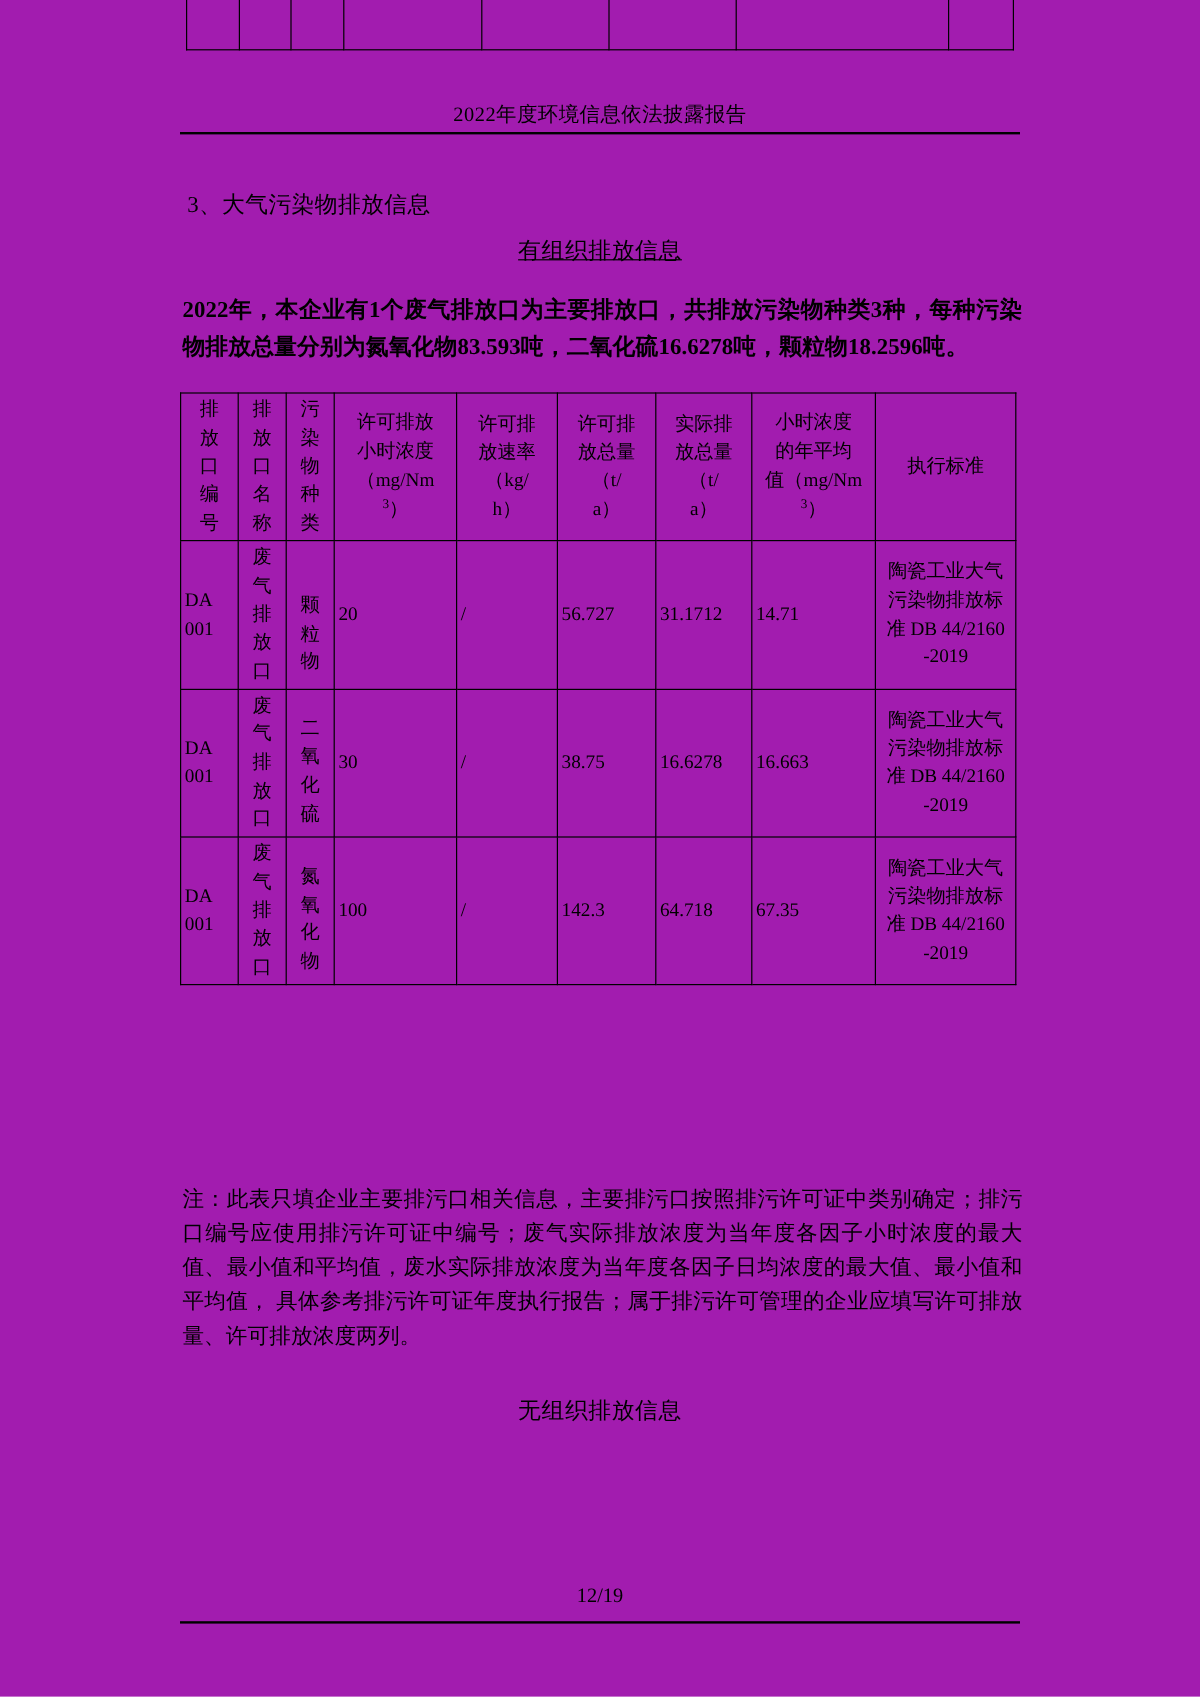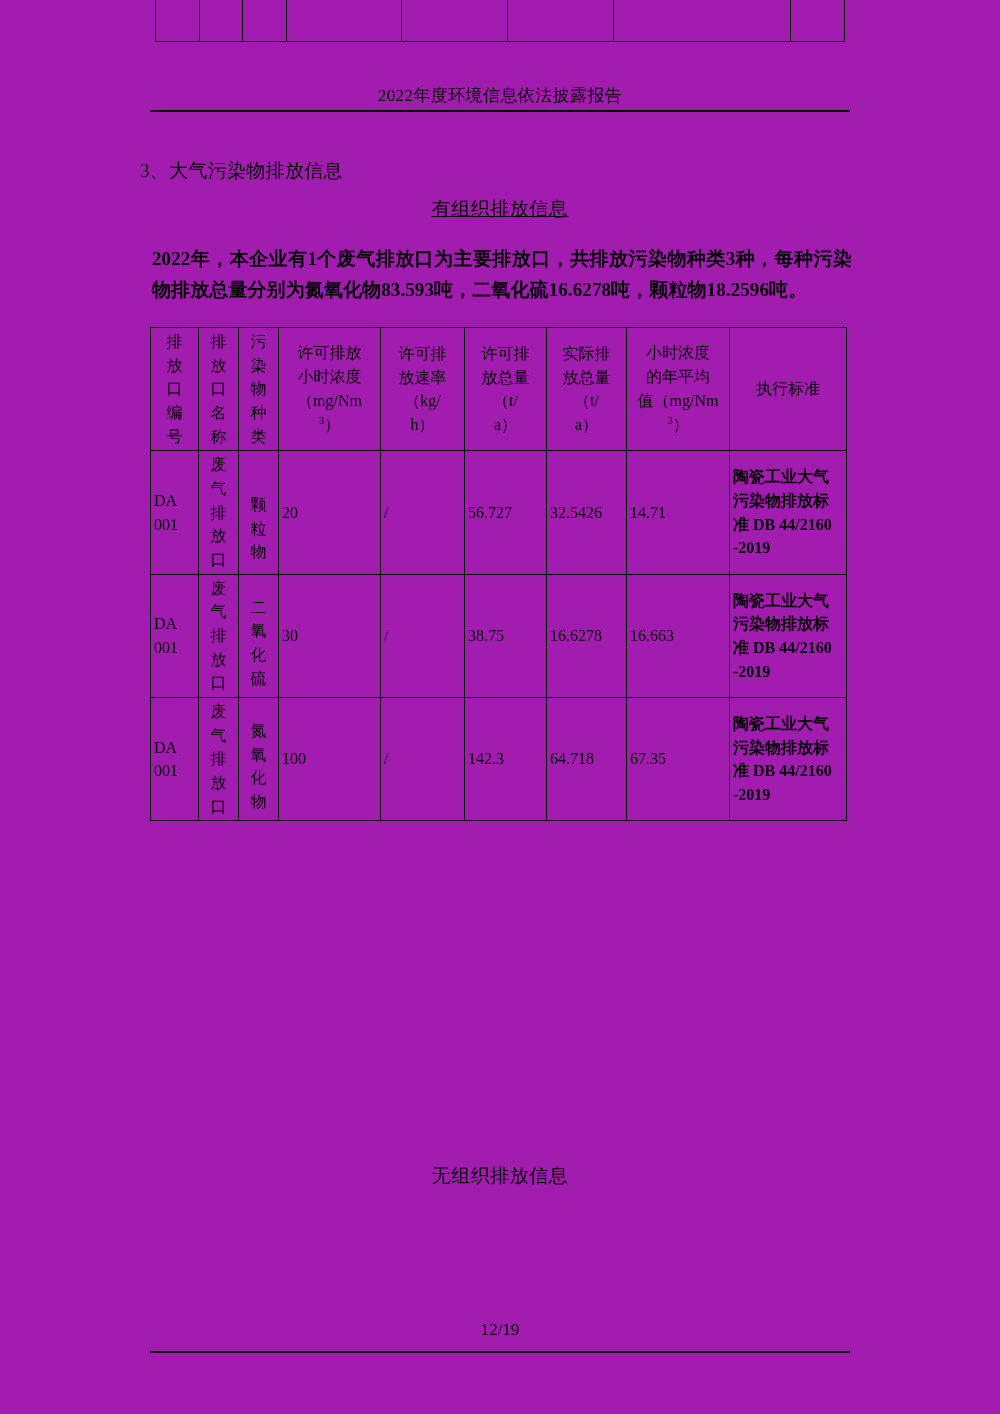--- a/index.html
+++ b/index.html
@@ -63,21 +63,21 @@
     position: absolute;
     left: 150px;
     top: 110px;
     width: 700px;
     border-top: 2.2px solid #000;
   }
 
   
   .sec-title {
     position: absolute;
-    left: 140px;
+    left: 156px;
     top: 158px;
     font-size: 19px;
     font-weight: normal;
     letter-spacing: 0.3px;
   }
   .sub-title {
     position: absolute;
     left: 150px;
     top: 196px;
     width: 700px;
@@ -150,26 +150,25 @@
     padding: 4px 4px;
   }
   td.idcell span { display: block; }
   td.num {
     text-align: left;
     padding-left: 6px;
     font-size: 16px;
     vertical-align: middle;
   }
   td.std {
-    text-align: left;
+    text-align: center;
     font-size: 17px;
     line-height: 1.62;
     padding: 6px 8px;
     vertical-align: middle;
-    font-weight: bold;
   }
   td.std span { display: block; }
 
   
   .note {
     position: absolute;
     left: 152px;
     top: 985px;
     width: 700px;
     font-size: 18px;
@@ -346,21 +345,21 @@
           <span>口</span>
         </td>
         <td class="vcell" style="padding-top:34px">
           <span>颗</span>
           <span>粒</span>
           <span>物</span>
         </td>
         <td class="num">20</td>
         <td class="num">/</td>
         <td class="num">56.727</td>
-        <td class="num">32.5426</td>
+        <td class="num">31.1712</td>
         <td class="num">14.71</td>
         <td class="std">
           <span>陶瓷工业大气</span>
           <span>污染物排放标</span>
           <span>准 DB 44/2160</span>
           <span>-2019</span>
         </td>
       </tr>
 
       <tr>
@@ -421,19 +420,20 @@
           <span>陶瓷工业大气</span>
           <span>污染物排放标</span>
           <span>准 DB 44/2160</span>
           <span>-2019</span>
         </td>
       </tr>
     </tbody>
       </table>
   </div>
 
+  <div class="note">注：此表只填企业主要排污口相关信息，主要排污口按照排污许可证中类别确定；排污口编号应使用排污许可证中编号；废气实际排放浓度为当年度各因子小时浓度的最大值、最小值和平均值，废水实际排放浓度为当年度各因子日均浓度的最大值、最小值和平均值， 具体参考排污许可证年度执行报告；属于排污许可管理的企业应填写许可排放量、许可排放浓度两列。</div>
 
   <div class="sub-title-2">无组织排放信息</div>
 
   <div class="page-num">12/19</div>
   <div class="footer-rule"></div>
 
 </div>
 
 </body></html>

